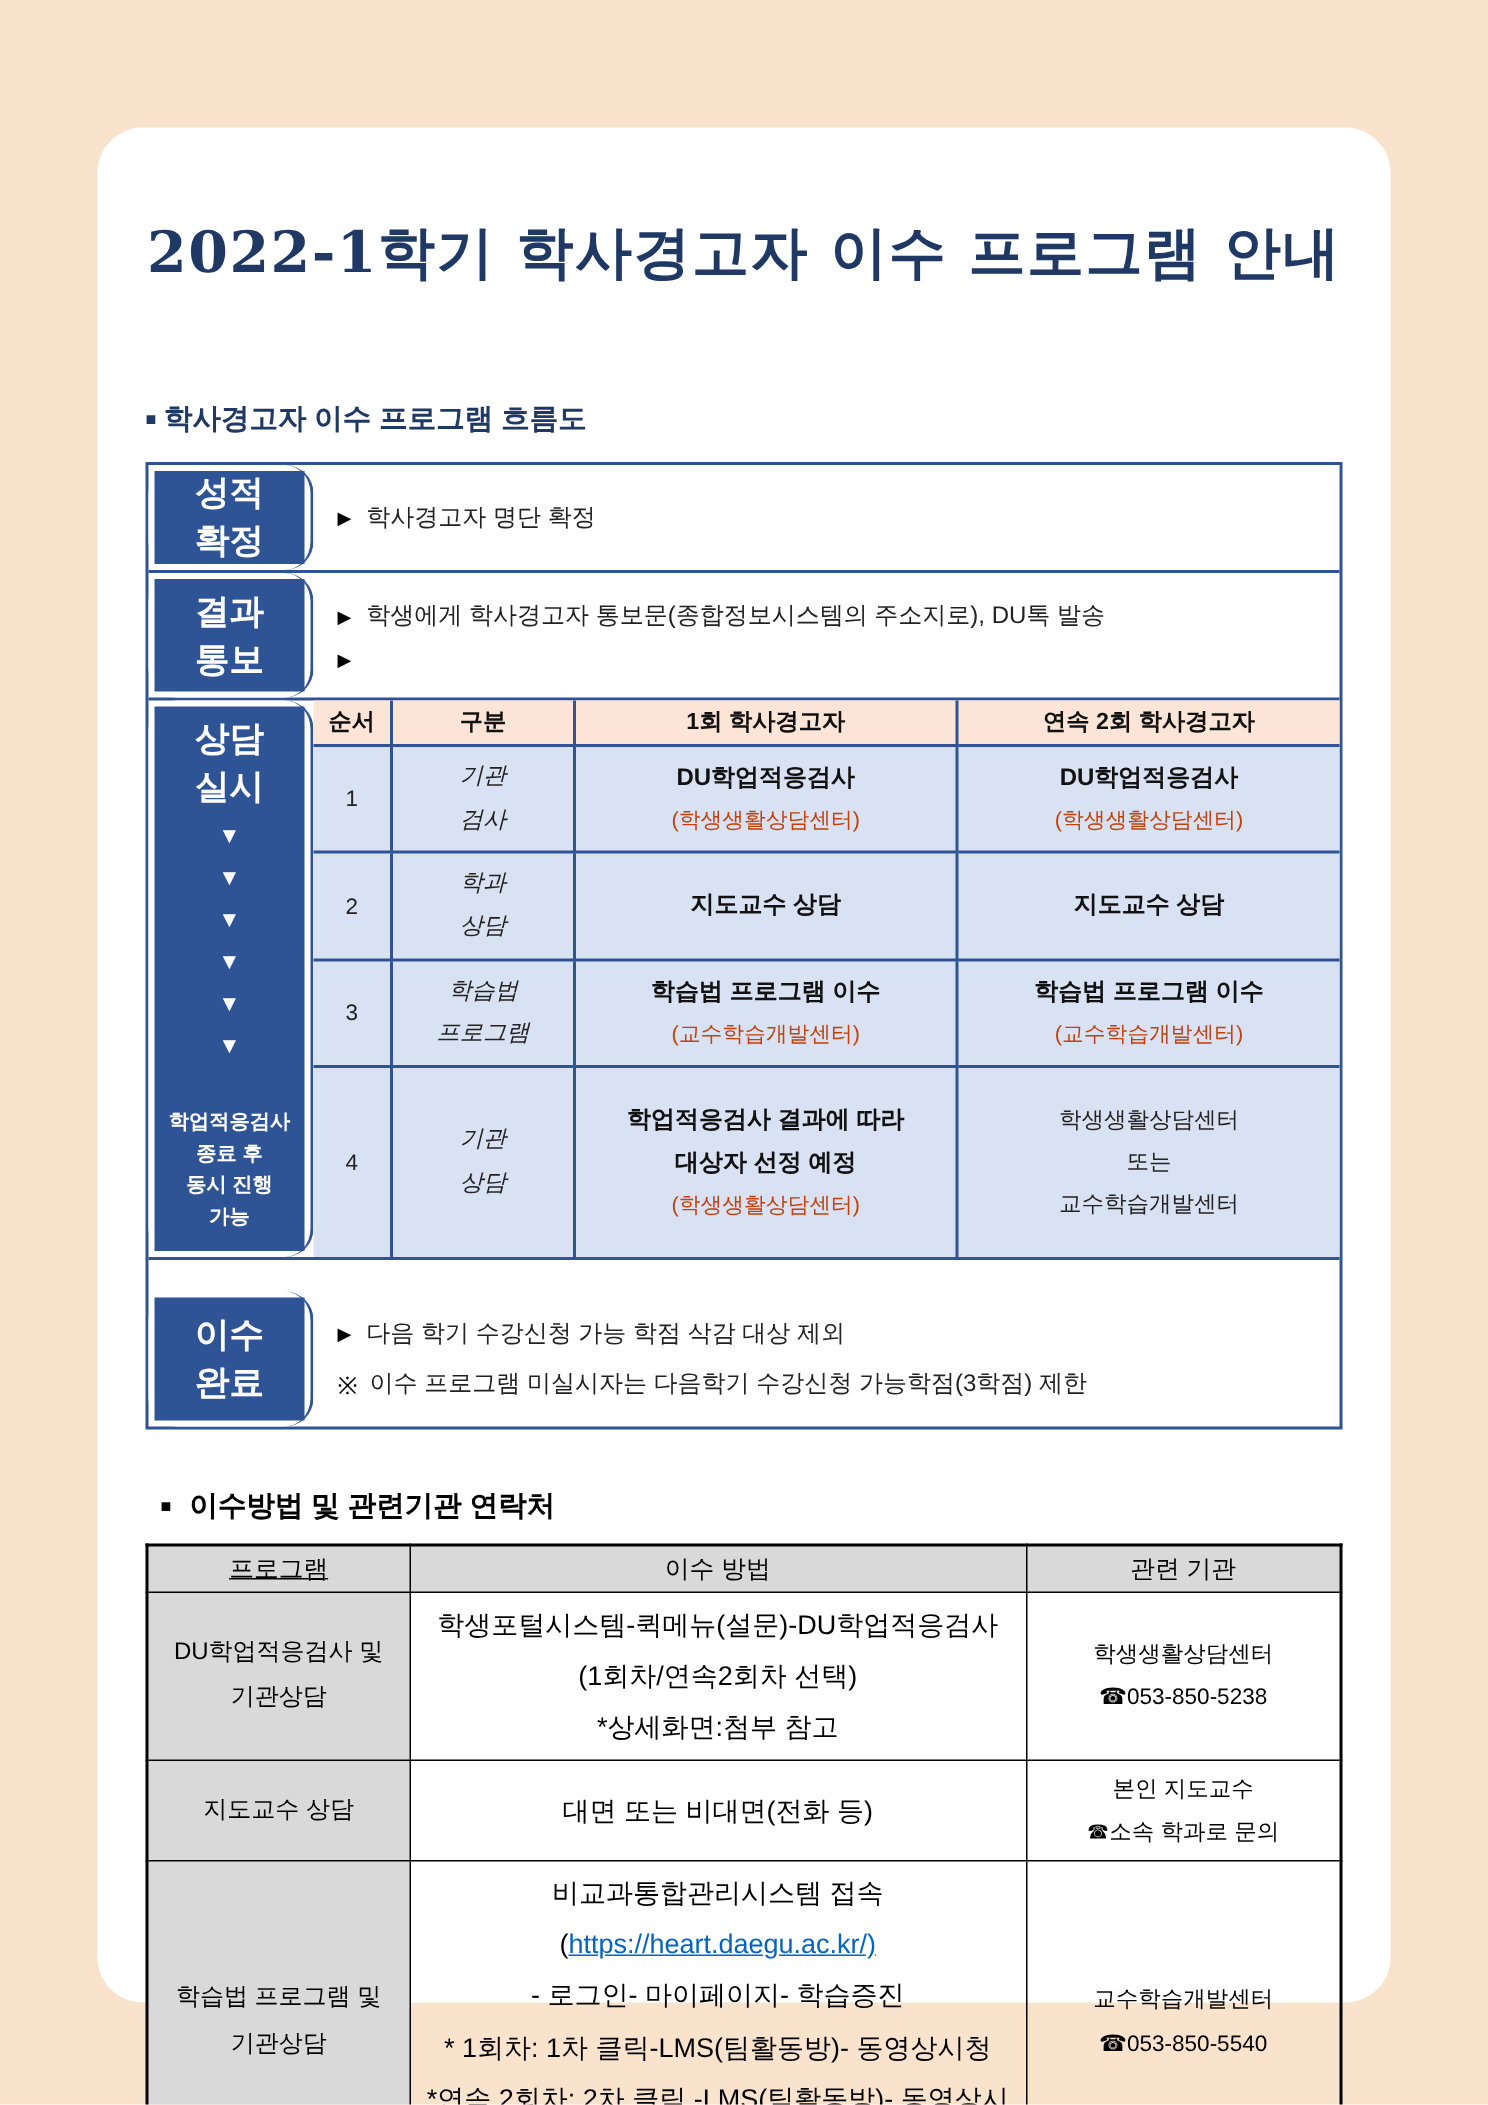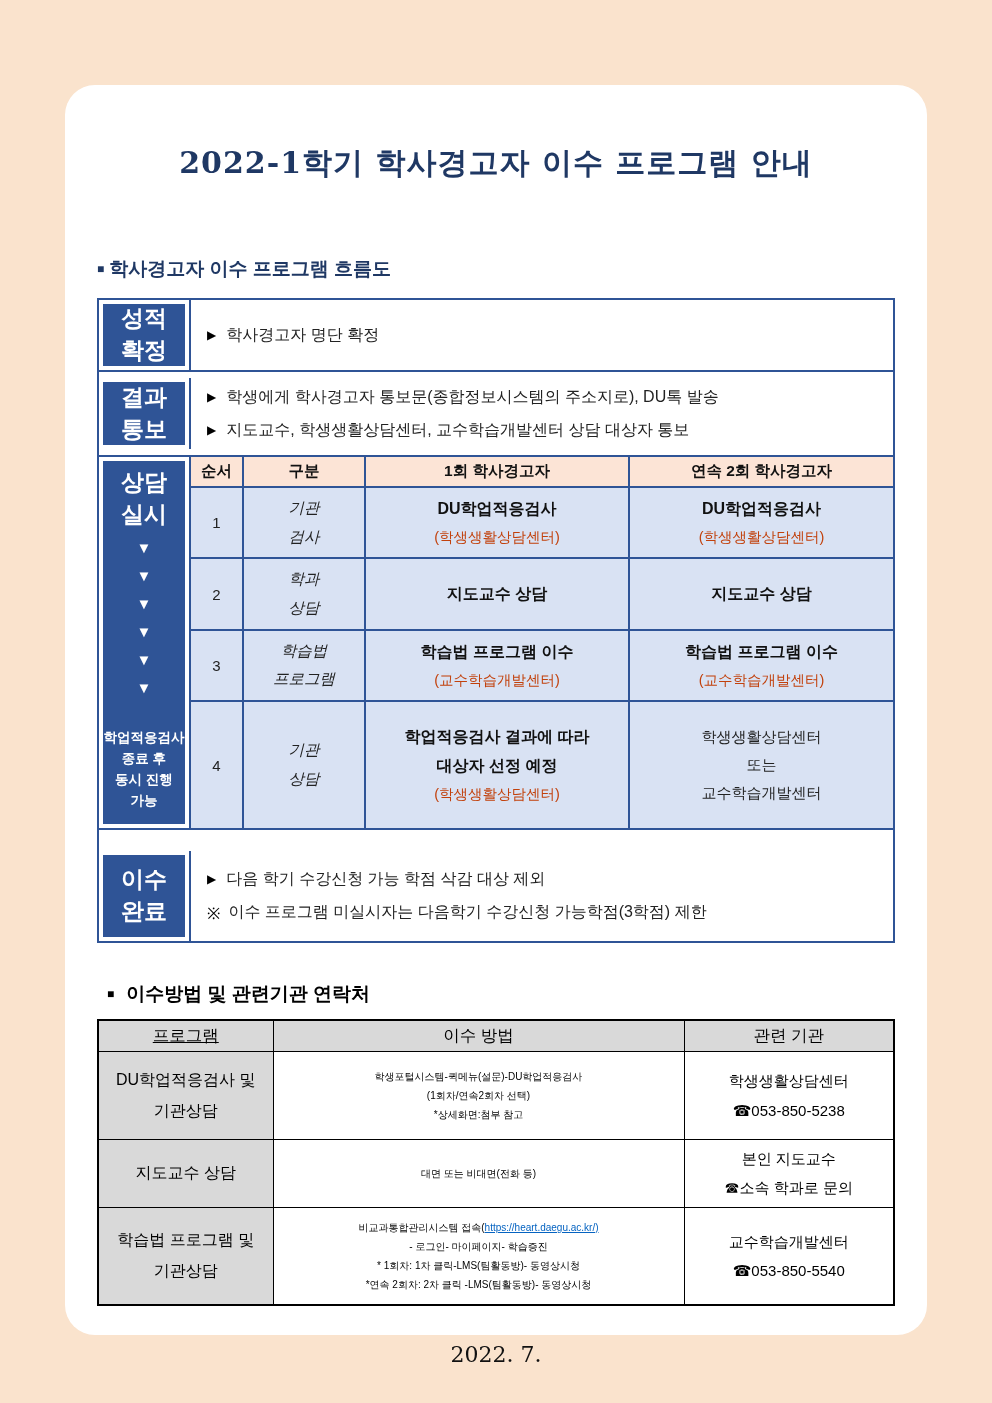--- a/index.html
+++ b/index.html
@@ -14,62 +14,62 @@
   .card {
     position: absolute; left: 65px; top: 85px;
     width: 862px; height: 1250px;
     background: #ffffff; border-radius: 30px;
     padding: 0 32px;
   }
   .title {
     margin-top: 58px;
     text-align: center;
     font-family: "DejaVu Serif", serif;
-    font-weight: bold; font-size: 30px;
+    font-weight: bold; font-size: 38px;
     color: #1f3864; letter-spacing: 1px;
   }
   .section-heading {
     display: flex; align-items: center;
     font-weight: bold; font-size: 19px;
   }
   .section-heading .bullet { font-size: 12px; margin-right: 5px; }
   .sh-flow { margin-top: 72px; color: #1f3864; }
   .sh-contact { margin-top: 38px; color: #000; padding-left: 10px; }
   .sh-contact .bullet { margin-right: 12px; }
 
   
   .flow-table {
     margin-top: 16px;
     border: 2px solid #2f5496;
     width: 798px;
   }
   .frow { display: flex; border-bottom: 2px solid #2f5496; }
   .frow:last-child { border-bottom: none; margin-top: 21px; }
   .fside {
-    width: 92px; flex: none;
+    width: 110px; flex: none;
     border-right: 2px solid #2f5496;
-    background: #fff; padding: 4px; display: flex;
+    background: #fff; padding: 4px; display: flex; border-radius: 19px;
   }
   .sideblock {
     flex: 1; background: #2f5496; color: #fff;
     display: flex; flex-direction: column;
     align-items: center; justify-content: center;
     font-weight: bold; font-size: 23px; line-height: 1.38;
     text-align: center;
   }
   .fcontent {
     flex: 1; display: flex; flex-direction: column;
     justify-content: center; padding: 8px 0 8px 16px; gap: 12px;
     font-size: 16px; color: #222;
   }
   .bullet-line { display: flex; align-items: center; }
   .bullet-line .marker { font-size: 12px; margin-right: 10px; color: #000; flex: none; }
   .bullet-line .marker.ref { font-size: 16px; margin-right: 8px; }
   .frow-grades { height: 72px; }
-  .frow-notify { height: 85px; align-items: center; }
+  .frow-notify { height: 85px; }
   .frow-done   { height: 90px; }
 
   
   .consult-side .sideblock { justify-content: flex-start; padding: 6px 0 12px; }
   .consult-arrows { display: flex; flex-direction: column; margin-top: 10px; gap: 13px; }
   .consult-arrows .arrow { font-size: 15px; line-height: 1; color: #fff; }
   .consult-note {
     margin-top: auto; font-size: 13.5px; font-weight: bold;
     line-height: 1.55; text-align: center;
   }
@@ -111,21 +111,21 @@
   }
   col.k-prog { width: 175px; } col.k-org { width: 210px; }
   table.contact th {
     background: #d9d9d9; font-size: 16.5px; font-weight: normal;
     height: 27px; color: #000;
   }
   table.contact th .u { text-decoration: underline; }
   table.contact td.prog {
     background: #d9d9d9; font-size: 16px; line-height: 1.9; color: #000;
   }
-  table.contact td.method { font-size: 10px; line-height: 1.9; color: #000; }
+  table.contact td.method { font-size: 18px; line-height: 1.9; color: #000; }
   table.contact td.org { font-size: 15px; line-height: 1.95; color: #000; }
   .crow-1 td { height: 88px; } .crow-2 td { height: 52px; } .crow-3 td { height: 98px; }
   .link { color: #0563c1; text-decoration: underline; cursor: pointer; }
 
   .footer-date {
     margin-top: 36px; text-align: center;
     font-family: "DejaVu Serif", serif;
     font-size: 22px; color: #111;
   }
 </style>
@@ -165,21 +165,20 @@
           <div>통보</div>
         </div>
       </div>
       <div class="fcontent">
         <div class="bullet-line">
           <span class="marker">▶</span>
           <span>학생에게 학사경고자 통보문(종합정보시스템의 주소지로), DU톡 발송</span>
         </div>
         <div class="bullet-line">
           <span class="marker">▶</span>
-          <span>지도교수, 학생생활상담센터, 교수학습개발센터 상담 대상자 통보</span>
         </div>
       </div>
     </div>
 
     <div class="frow">
       <div class="fside consult-side">
         <div class="sideblock">
           <div>상담</div>
           <div>실시</div>
           <div class="consult-arrows">

